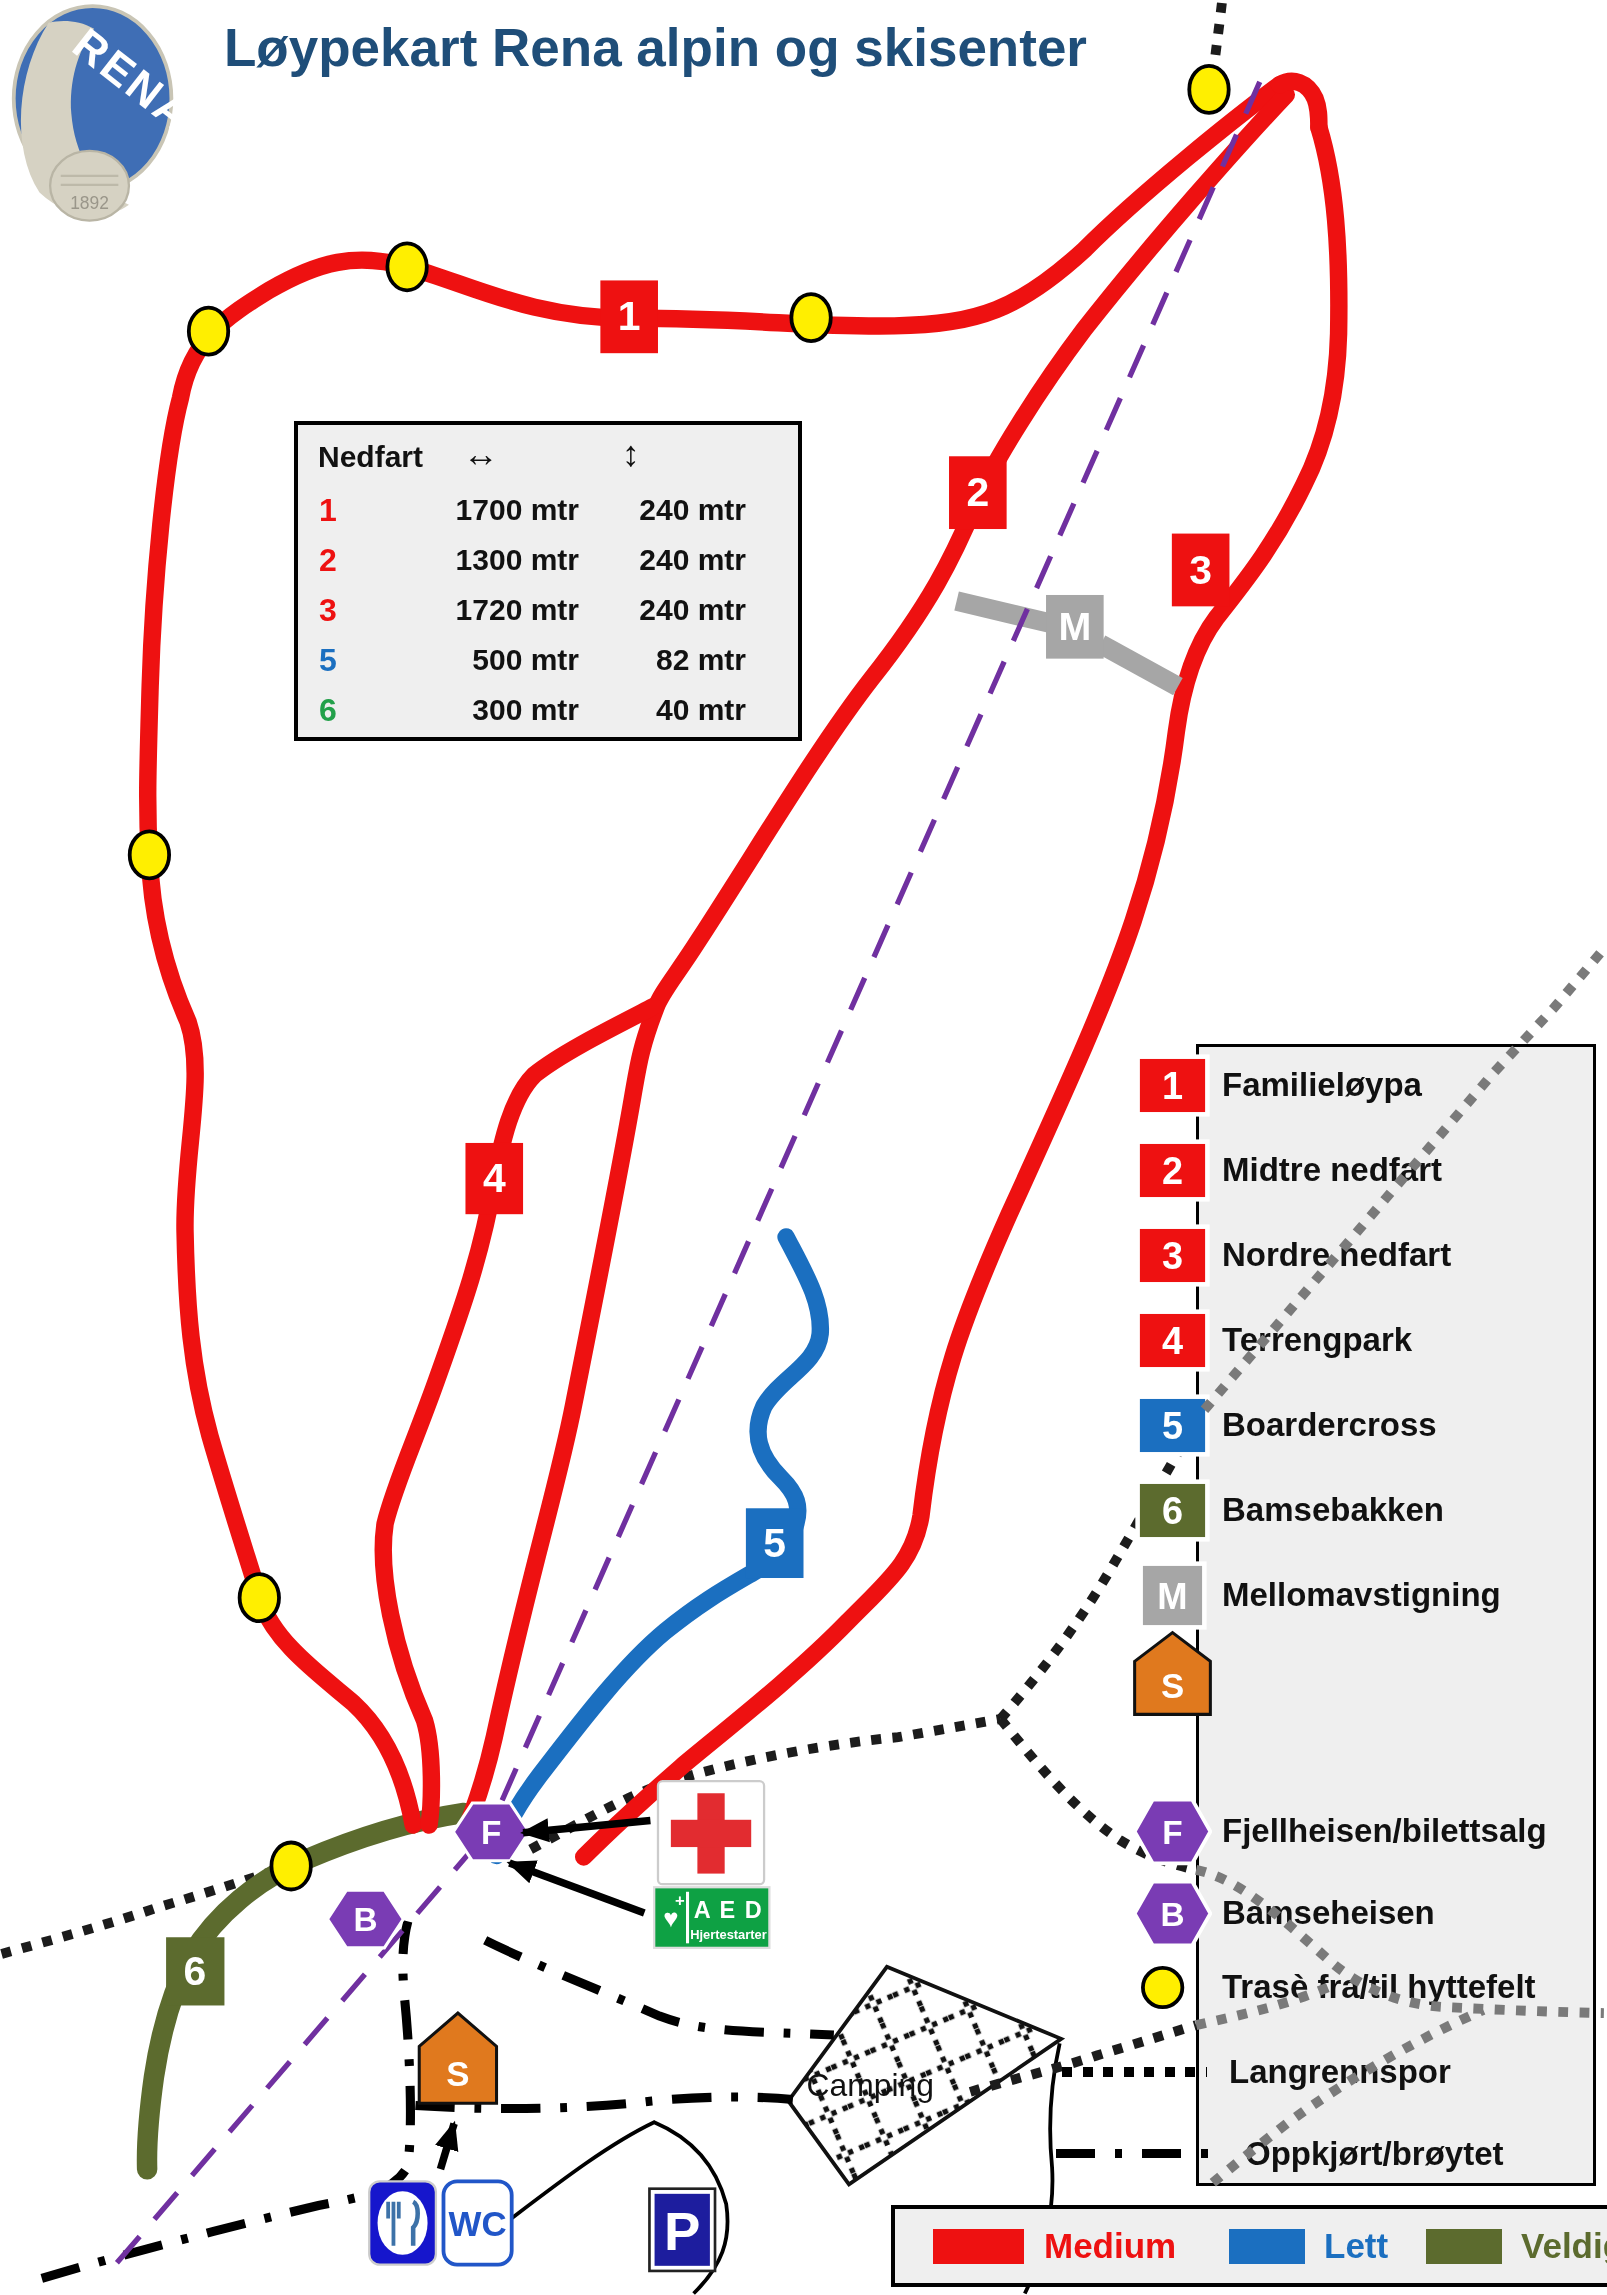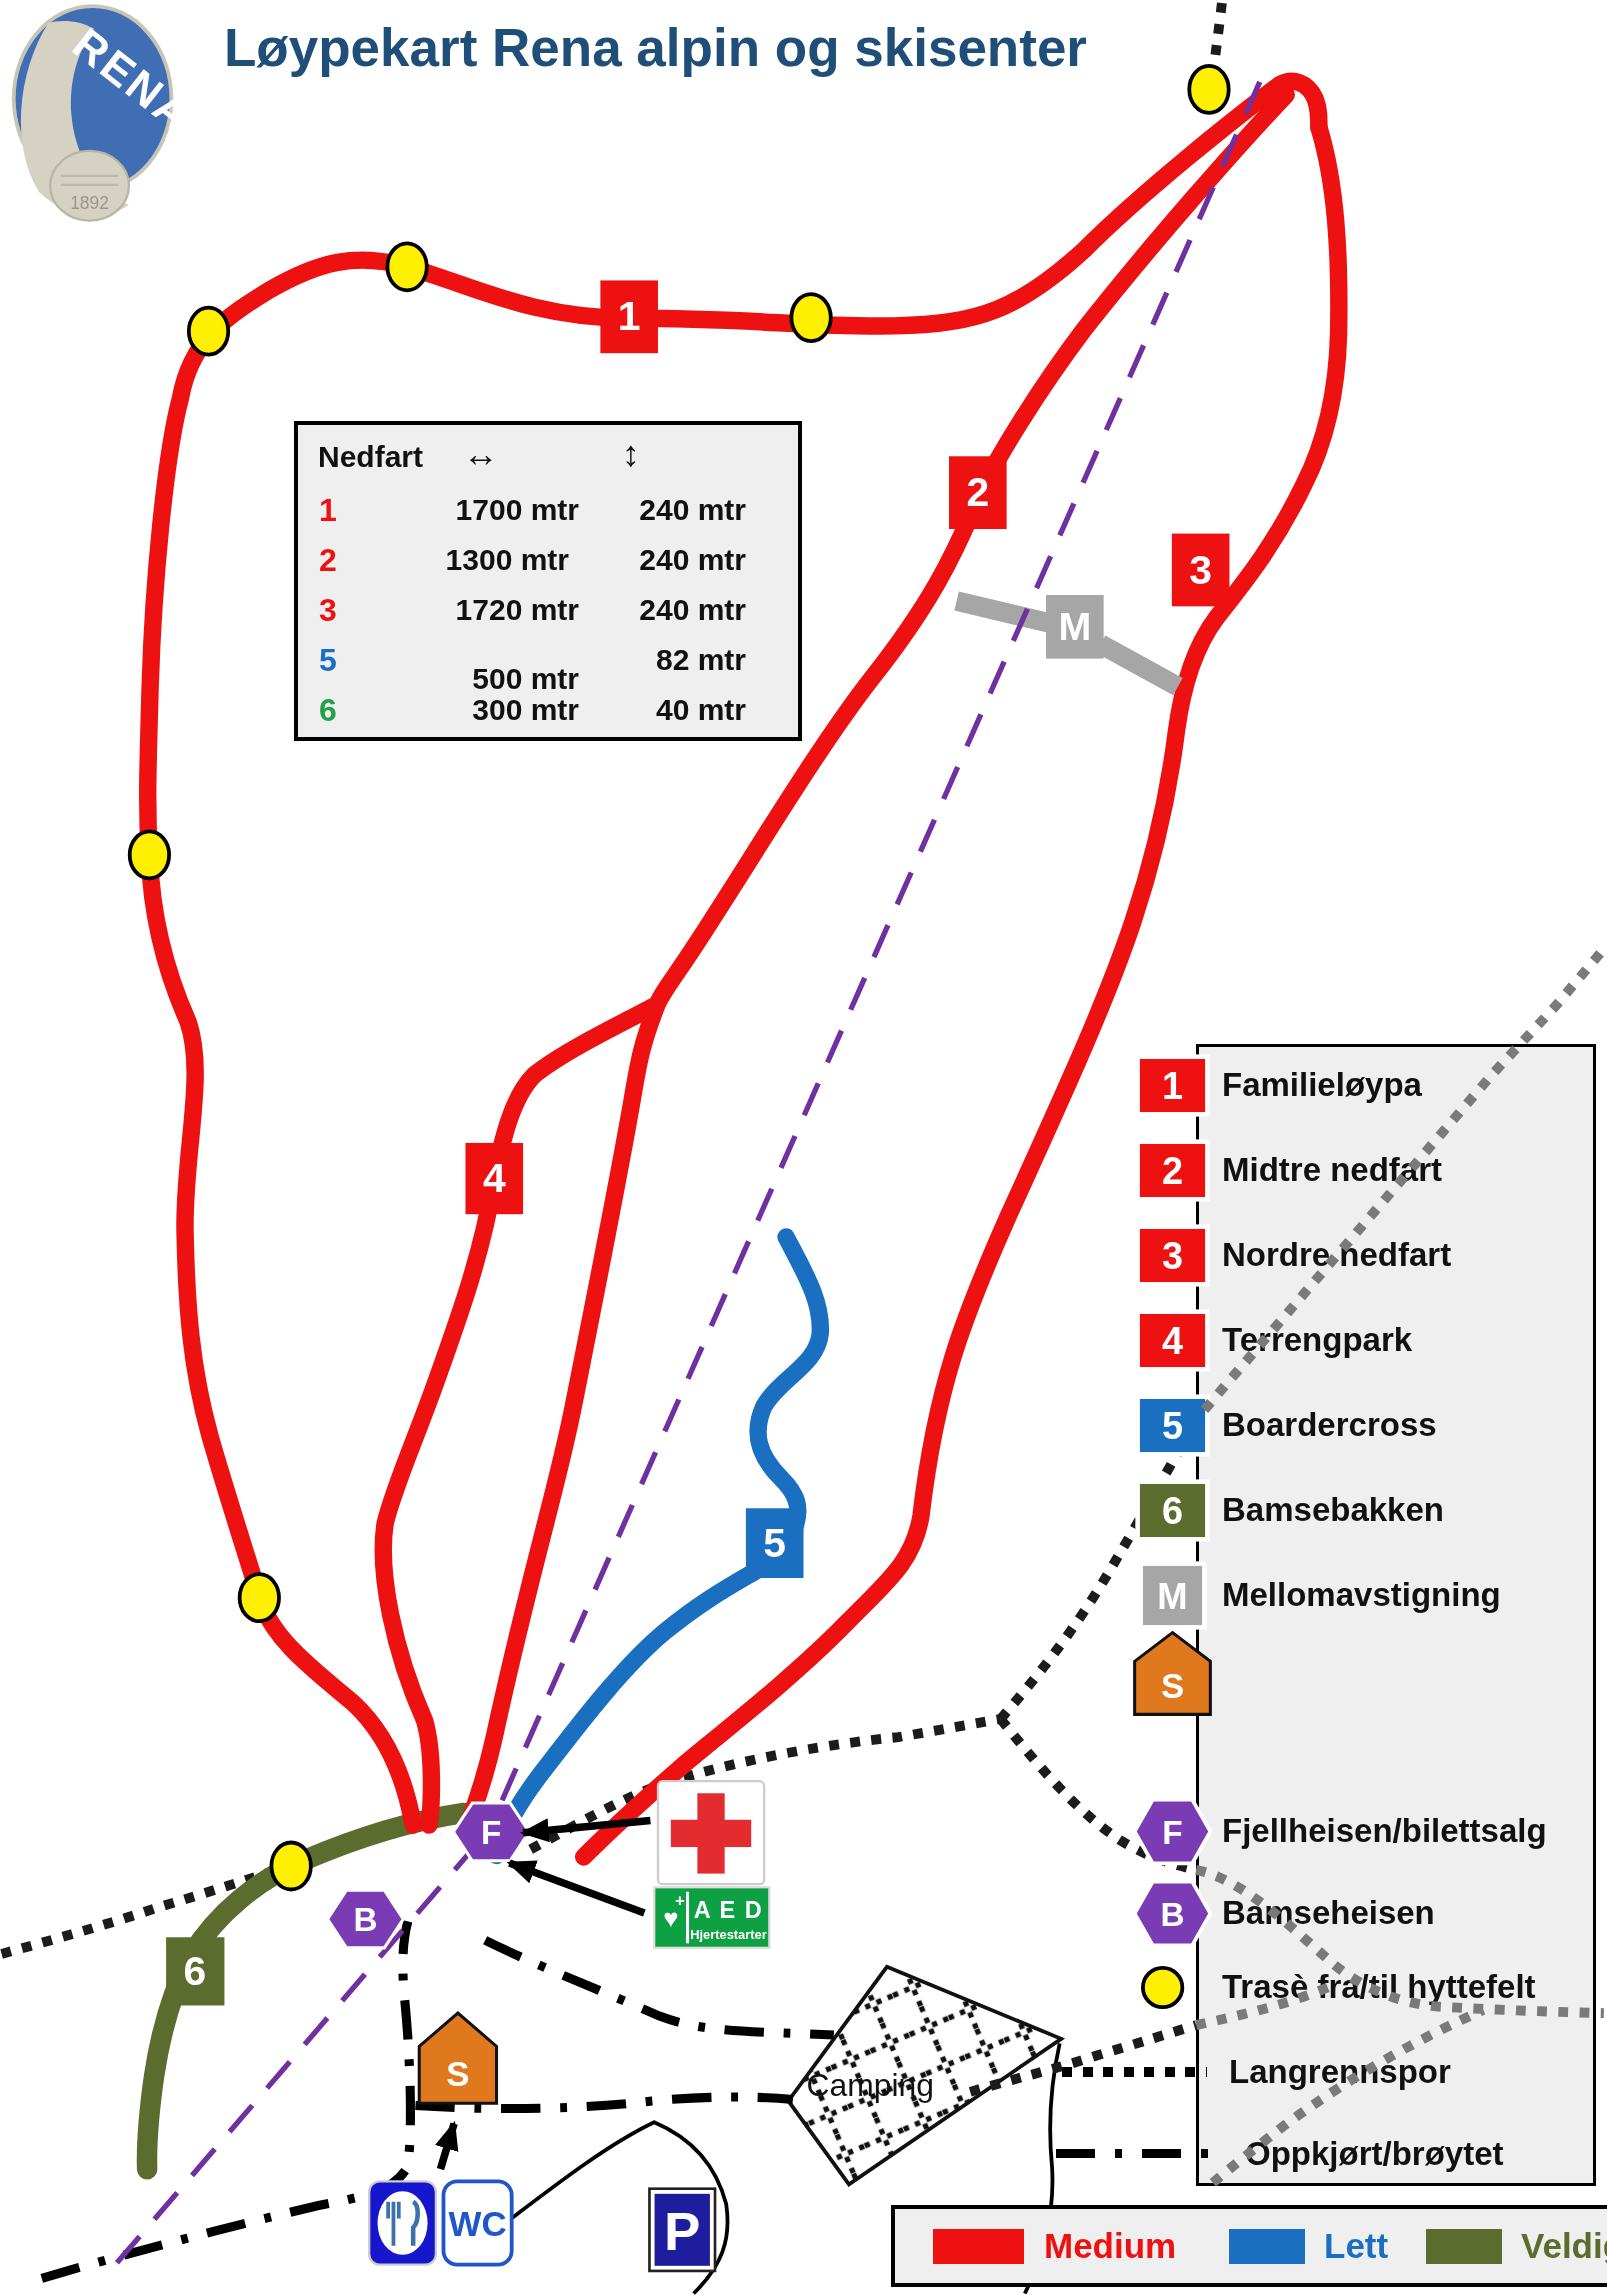--- a/index.html
+++ b/index.html
@@ -210,29 +210,29 @@
   <div id="nedfart" class="hud">
     <div class="cell" style="left:20px;top:15px;">Nedfart</div>
     <div class="cell arrow" style="left:165px;top:7.6px;">↔</div>
     <div class="cell arrow" style="left:324px;top:7.6px;">↕</div>
 
     <div class="cell num" style="left: 21px; top: 67px; color: rgb(238, 17, 17);">1</div>
     <div class="cell r" style="left:91px;top:68px;width:190px;">1700 mtr</div>
     <div class="cell r" style="left:296px;top:68px;width:152px;">240 mtr</div>
 
     <div class="cell num" style="left: 21px; top: 117px; color: rgb(238, 17, 17);">2</div>
-    <div class="cell r" style="left:81px;top:118px;width:190px;">1300 mtr</div>
+    <div class="cell r" style="left:91px;top:118px;width:190px;">1300 mtr</div>
     <div class="cell r" style="left:296px;top:118px;width:152px;">240 mtr</div>
 
     <div class="cell num" style="left: 21px; top: 167px; color: rgb(238, 17, 17);">3</div>
     <div class="cell r" style="left:91px;top:168px;width:190px;">1720 mtr</div>
     <div class="cell r" style="left:296px;top:168px;width:152px;">240 mtr</div>
 
     <div class="cell num" style="left: 21px; top: 217px; color: rgb(27, 111, 192);">5</div>
-    <div class="cell r" style="left:91px;top:218px;width:190px;margin-top:19px;">500 mtr</div>
+    <div class="cell r" style="left:91px;top:218px;width:190px;">500 mtr</div>
     <div class="cell r" style="left:296px;top:218px;width:152px;">82 mtr</div>
 
     <div class="cell num" style="left: 21px; top: 267px; color: rgb(35, 160, 74);">6</div>
     <div class="cell r" style="left:91px;top:268px;width:190px;">300 mtr</div>
     <div class="cell r" style="left:296px;top:268px;width:152px;">40 mtr</div>
   </div>
 
   <div id="legend" class="hud">
 
     <div class="lrow" style="top:-6.8px;">

